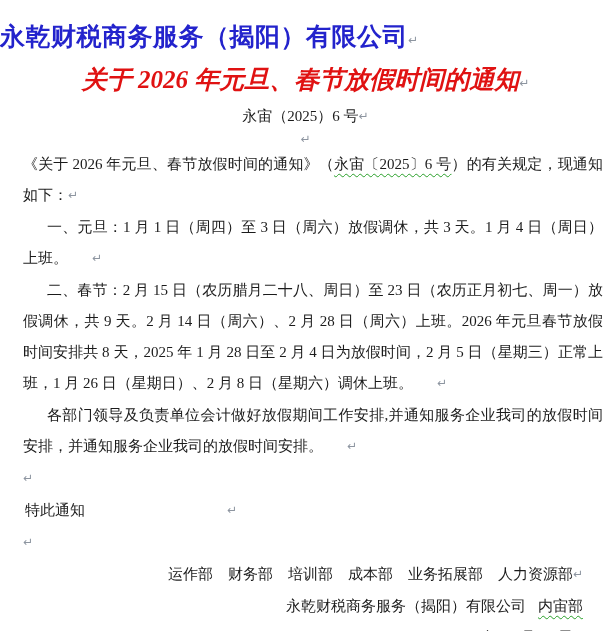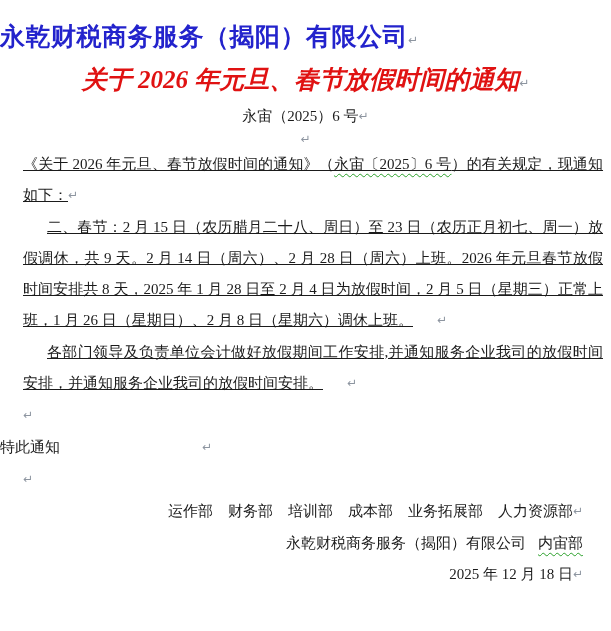--- a/index.html
+++ b/index.html
@@ -15,35 +15,35 @@
     margin-top:9px;text-align:center;font-size:25px;line-height:32px;
     font-weight:bold;color:#e01212;font-style:italic;
   }
   .docno{
     margin-top:3px;text-align:center;font-size:15px;line-height:26px;color:#1b1b1b;
   }
   .blank-center{line-height:17px;text-align:center;}
   .body-block{
     padding:0 8px 0 23px;font-size:15px;line-height:31px;text-align:justify;
   }
-  .body-block p{margin:0;text-decoration:underline;}
+  .body-block p{margin:0;}
   .para-indent{text-indent:1.6em;}
   .squiggle{
     text-decoration-line:underline;
     text-decoration-style:wavy;
     text-decoration-color:#2aa02a;
     text-decoration-thickness:1px;
     text-underline-offset:4px;
   }
   .pilcrow{
     color:#8d95a0;font-family:"DejaVu Sans",sans-serif;font-size:12px;
     font-weight:normal;text-decoration:none;display:inline-block;transform:translateY(-1px);
   }
   .blank-line{line-height:31px;padding-left:23px;font-size:15px;}
-  .closing-line{line-height:31px;font-size:15px;}
+  .closing-line{line-height:31px;padding-left:25px;font-size:15px;}
   .closing-line .pilcrow{margin-left:142px;}
   .signature-block{
     padding-right:28px;text-align:right;font-size:15px;line-height:31px;
   }
   .sig-gap{display:inline-block;width:12px;}
 </style>
 </head>
 <body>
 
 <div class="page">
@@ -60,20 +60,21 @@
     <span>永宙（2025）6 号</span><span class="pilcrow">↵</span>
   </div>
 
   <div class="blank-center">
     <span class="pilcrow">↵</span>
   </div>
 
   <div class="body-block">
     <p><span>《关于 2026 年元旦、春节放假时间的通知》（</span><span class="squiggle">永宙〔2025〕6 号</span><span>）的有关规定，现通知如下：</span><span class="pilcrow">↵</span></p>
 
+    <p class="para-indent"><span>一、元旦：1 月 1 日（周四）至 3 日（周六）放假调休，共 3 天。1 月 4 日（周日）上班。</span><span class="pilcrow">↵</span></p>
 
     <p class="para-indent"><span>二、春节：2 月 15 日（农历腊月二十八、周日）至 23 日（农历正月初七、周一）放假调休，共 9 天。2 月 14 日（周六）、2 月 28 日（周六）上班。2026 年元旦春节放假时间安排共 8 天，2025 年 1 月 28 日至 2 月 4 日为放假时间，2 月 5 日（星期三）正常上班，1 月 26 日（星期日）、2 月 8 日（星期六）调休上班。</span><span class="pilcrow">↵</span></p>
 
     <p class="para-indent"><span>各部门领导及负责单位会计做好放假期间工作安排,并通知服务企业我司的放假时间安排，并通知服务企业我司的放假时间安排。</span><span class="pilcrow">↵</span></p>
   </div>
 
   <div class="blank-line">
     <span class="pilcrow">↵</span>
   </div>
 

